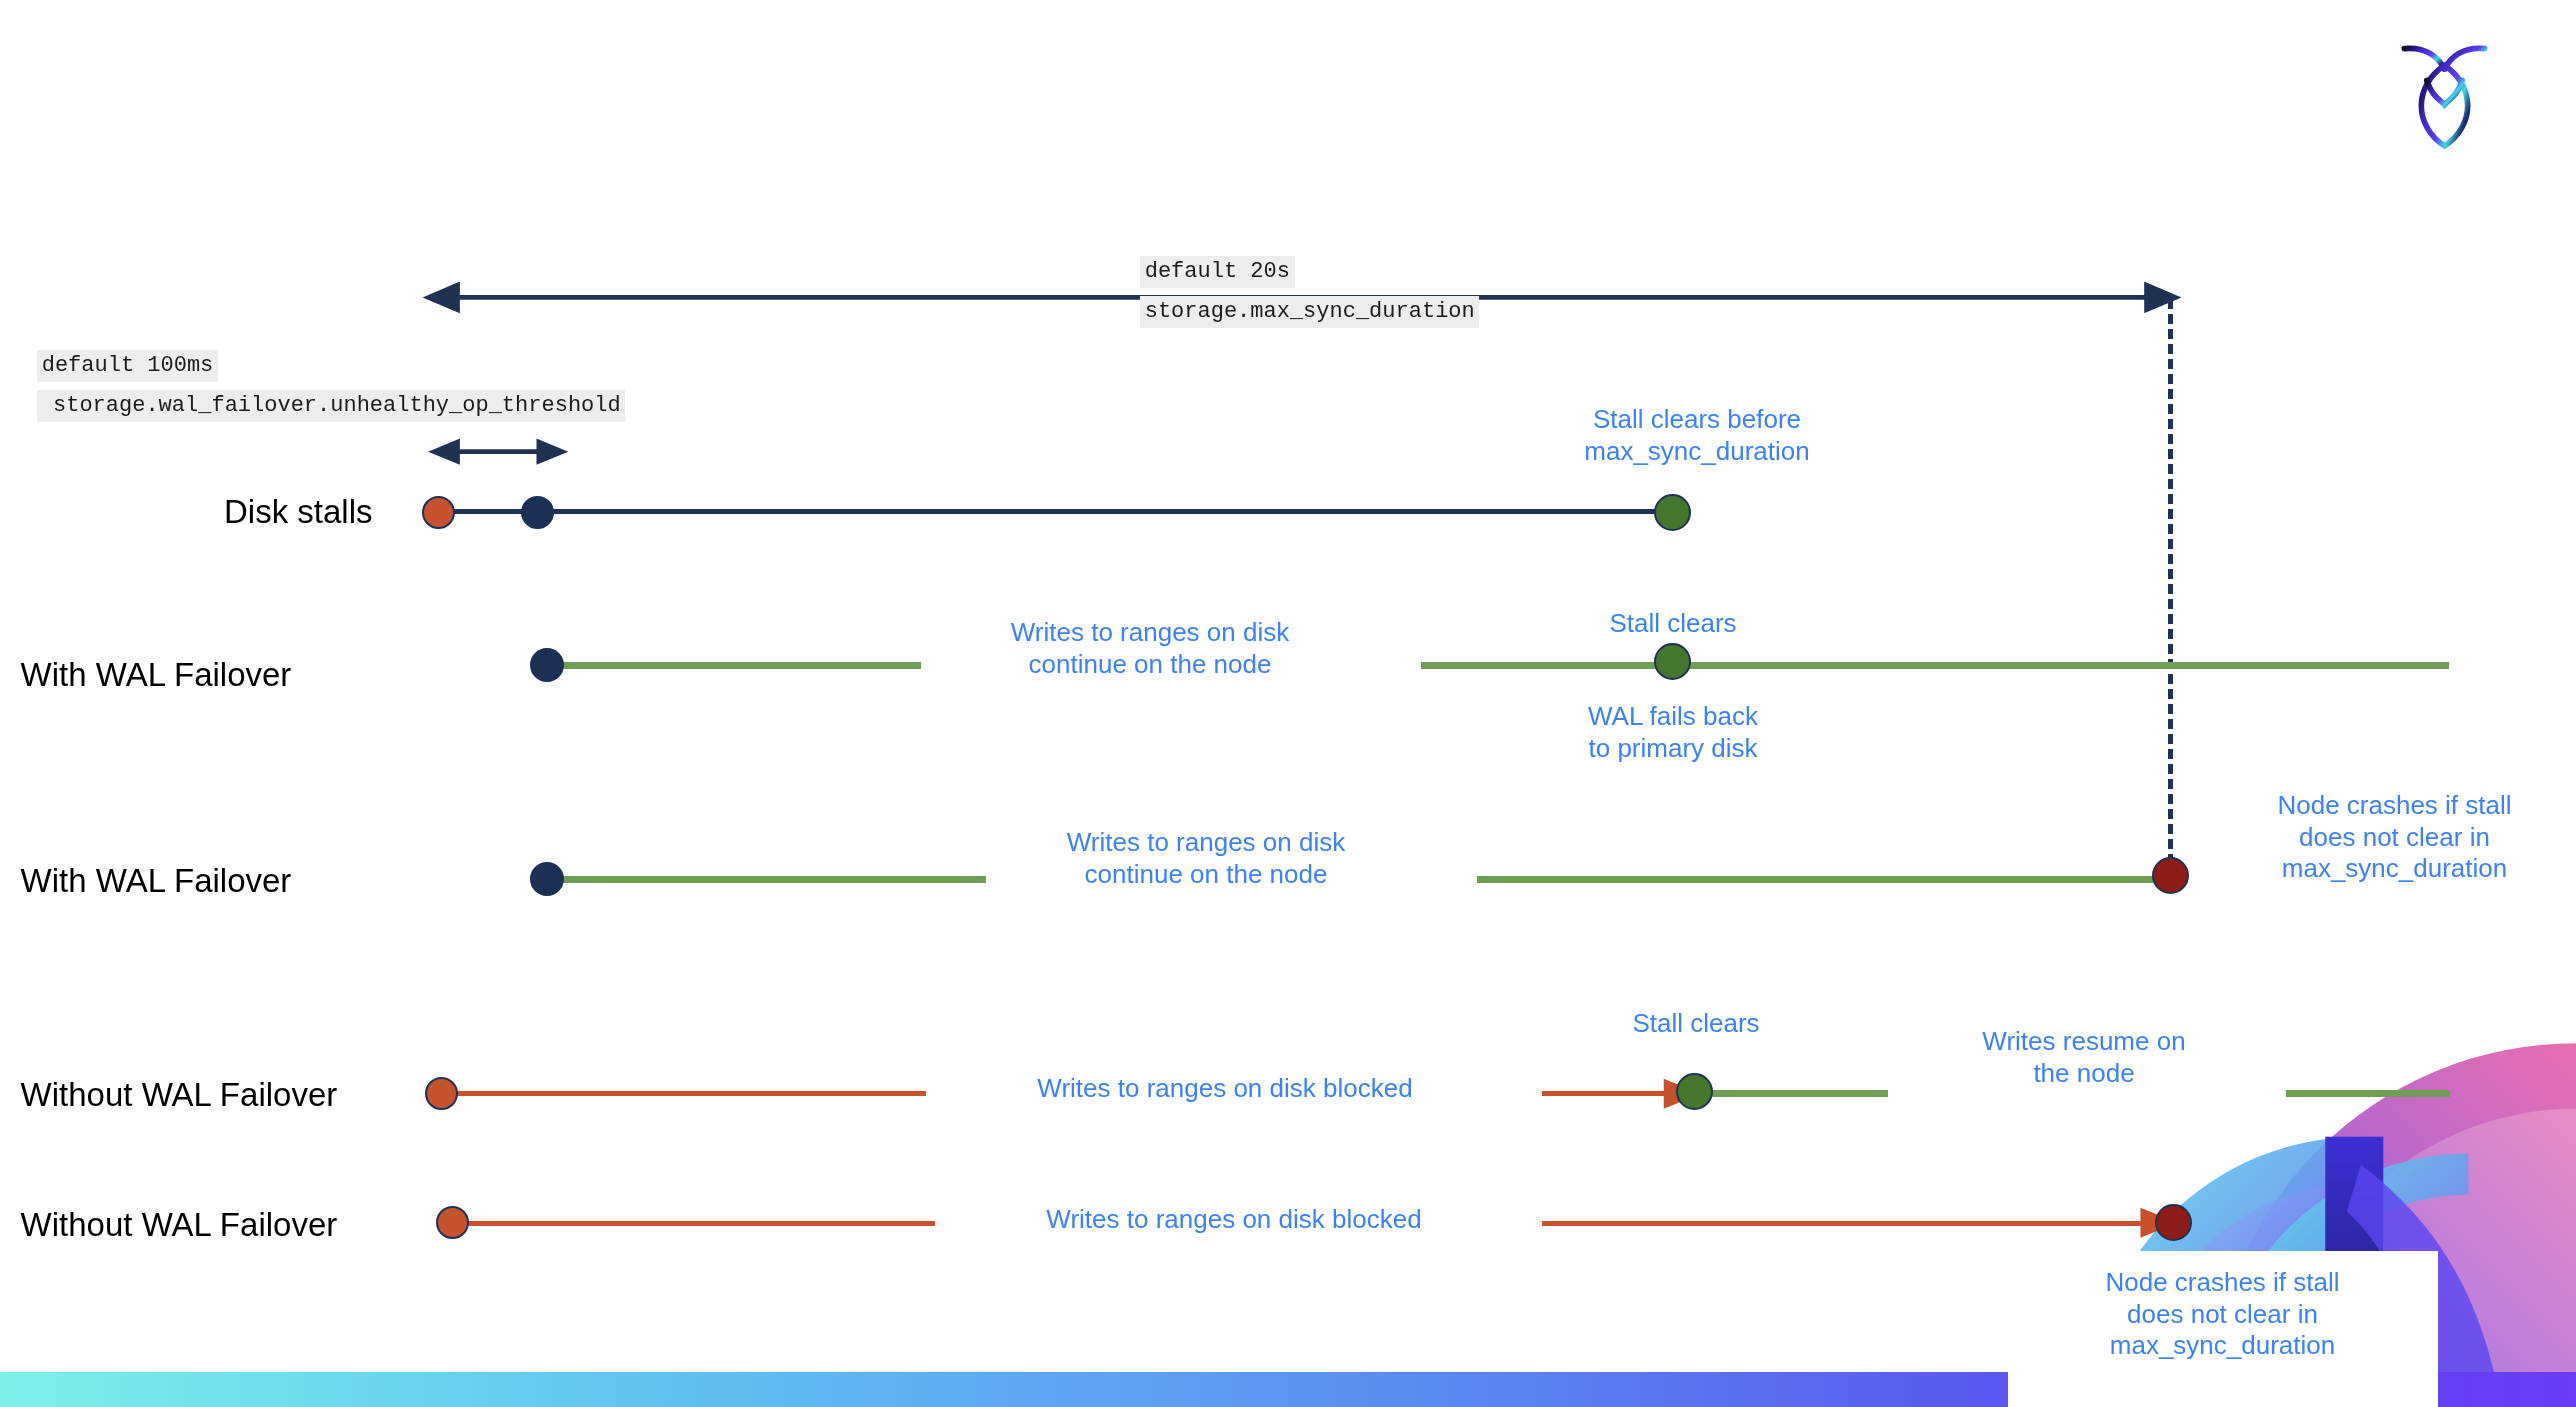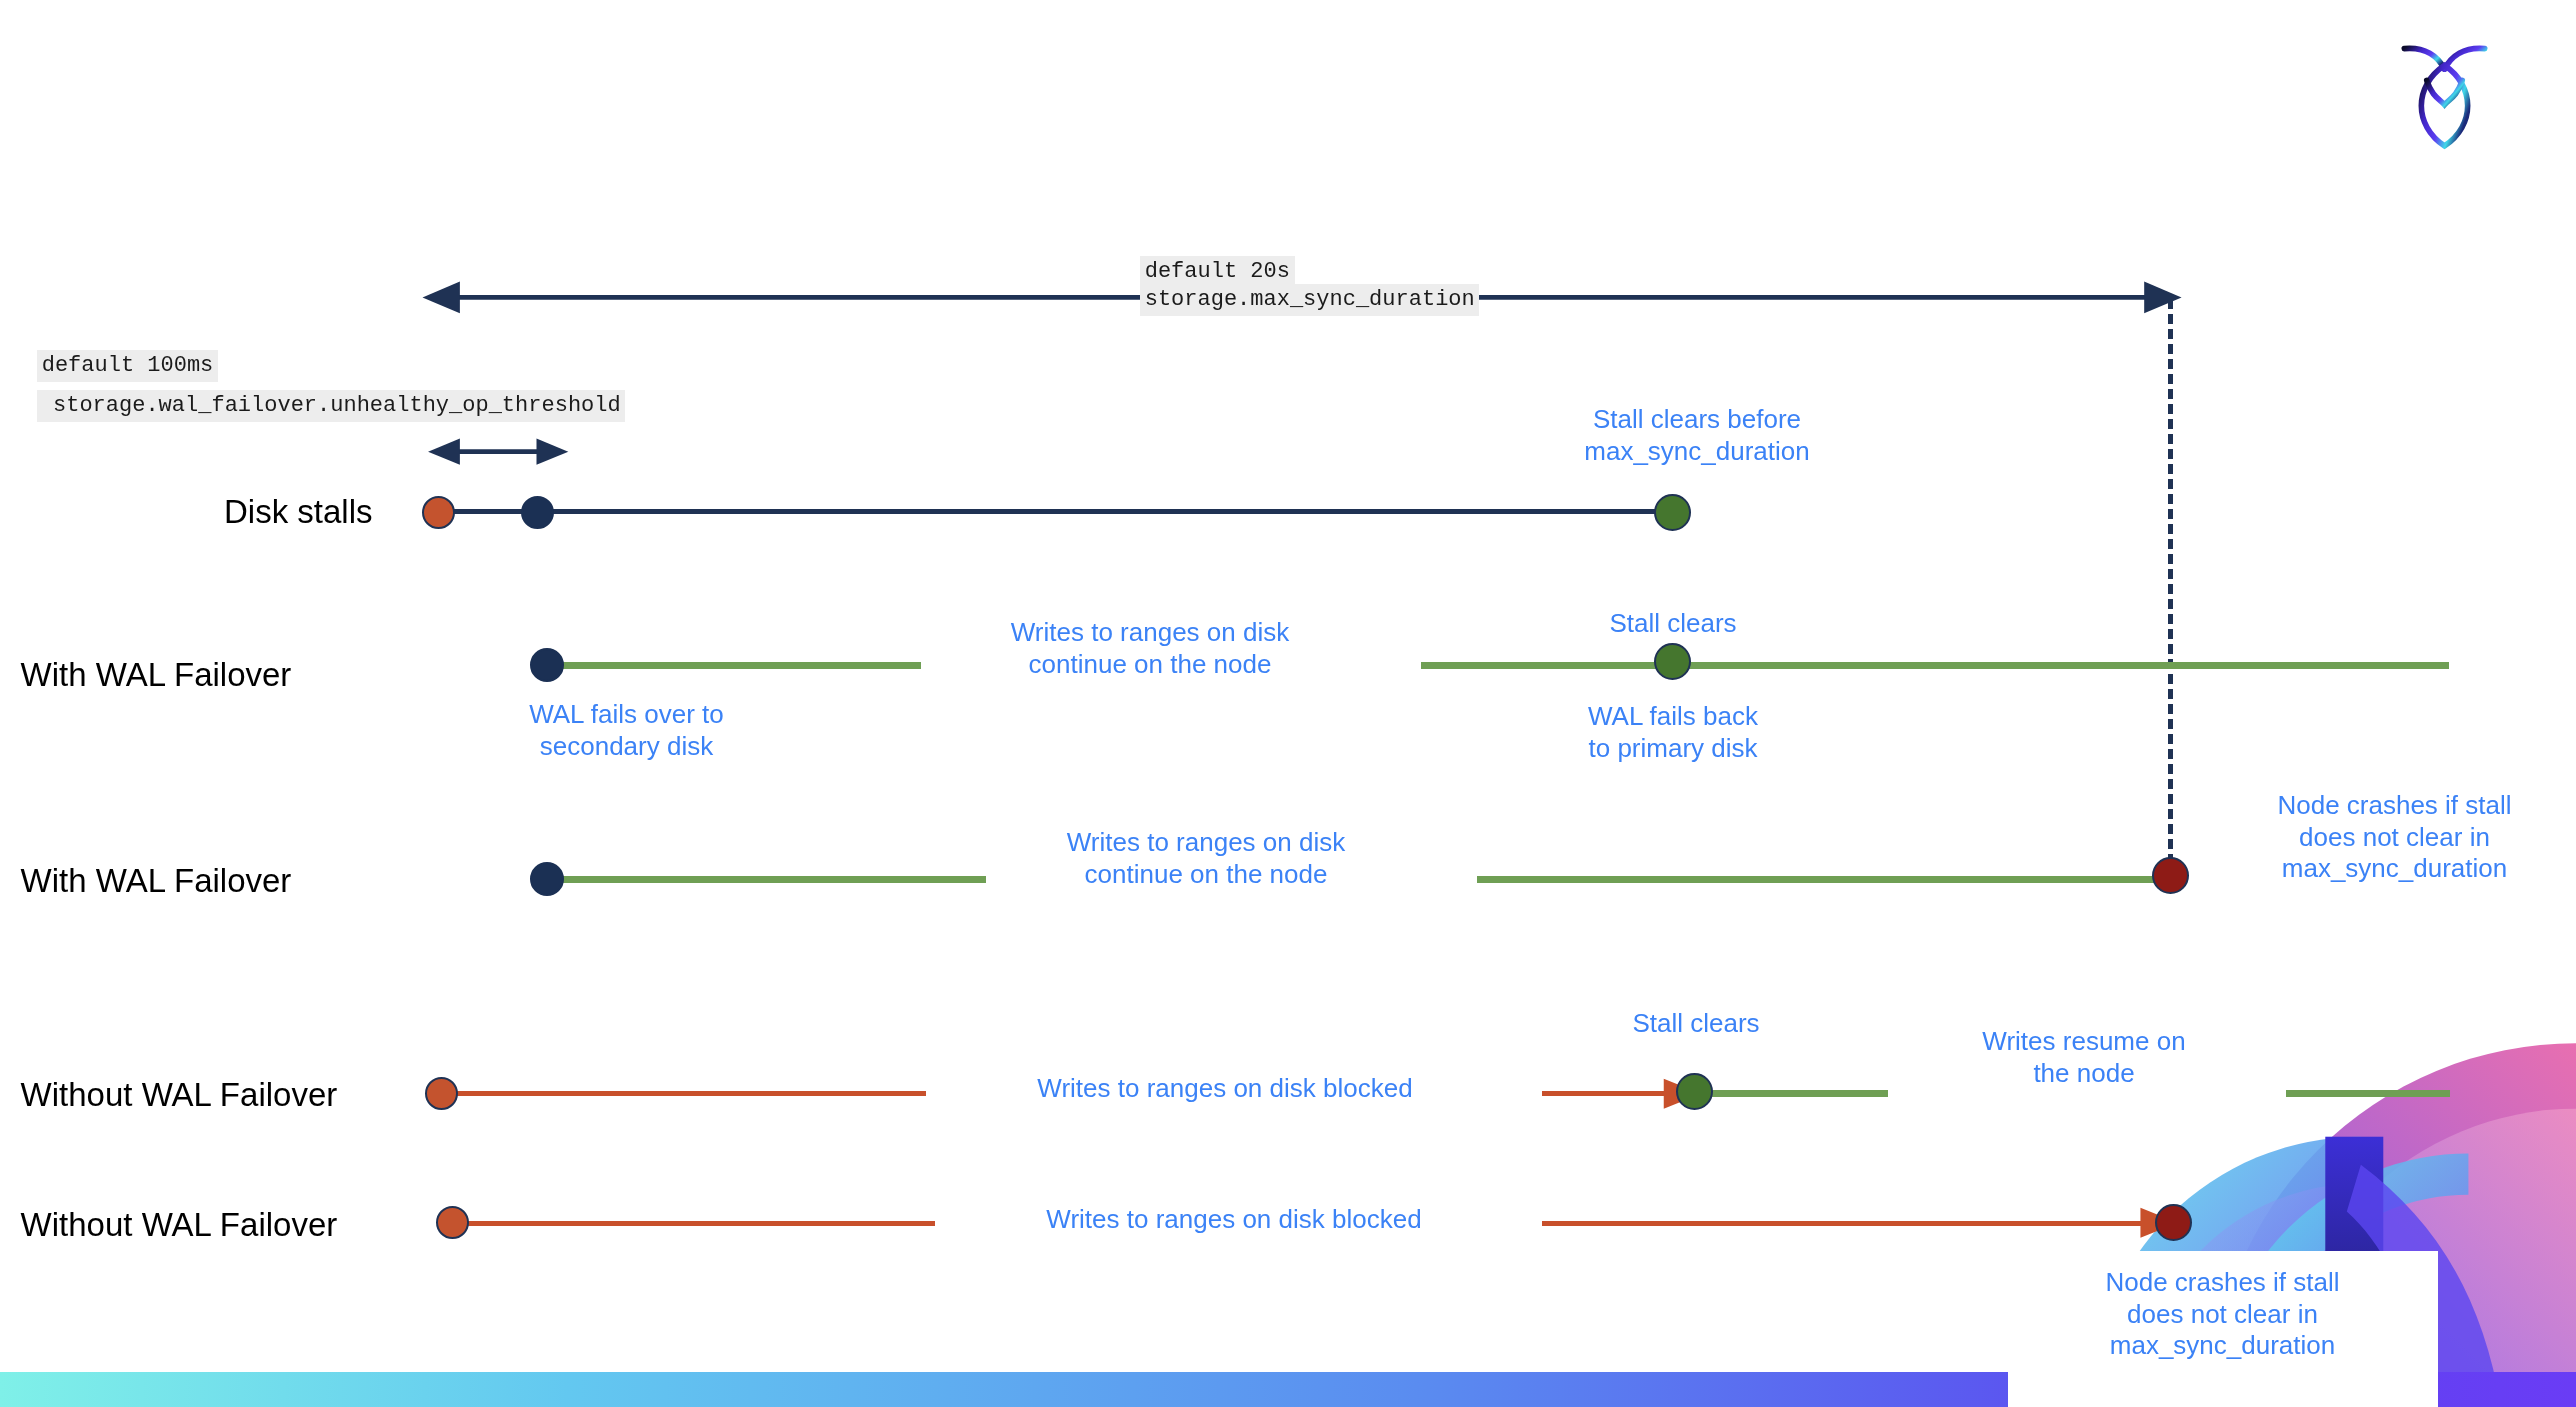--- a/index.html
+++ b/index.html
@@ -153,21 +153,21 @@
     <polygon points="608,483 574,469 574,497" fill="#1f3254"></polygon>
 
     <polygon points="1820,1170 1780,1154 1780,1186" fill="#c8502b"></polygon>
 
     <polygon points="2330,1308 2290,1292 2290,1324" fill="#c8502b"></polygon>
   </svg>
 
   <div class="vdash" style="left:2168px;top:299px;height:580px;"></div>
 
   <div class="chip" style="left:1140px;top:256px;">default 20s</div>
-  <div class="chip" style="left:1140px;top:284px;">storage.max_sync_duration</div>
+  <div class="chip" style="left:1140px;top:296px;">storage.max_sync_duration</div>
 
   <div class="chip" style="left:37px;top:350px;">default 100ms</div>
   <div class="chip" style="left:37px;top:390px;padding-left:16px;">storage.wal_failover.unhealthy_op_threshold</div>
 
   <div class="rowlabel" style="left:224px;top:493px;">Disk stalls</div>
 
   <div class="seg navy" style="left:439px;top:509px;width:1234px;"></div>
 
   <div class="dot orange" style="left:422px;top:496px;width:33px;height:33px;"></div>
   <div class="dot navy" style="left:521px;top:496px;width:33px;height:33px;"></div>
@@ -188,24 +188,20 @@
 
   <div class="note c" style="left:935px;top:617px;width:430px;">
     <div>Writes to ranges on disk</div>
     <div>continue on the node</div>
   </div>
 
   <div class="note c" style="left:1514px;top:608px;width:318px;">
     <div>Stall clears</div>
   </div>
 
-  <div class="note c" style="left:449px;top:699px;width:355px;">
-    <div>WAL fails over to</div>
-    <div>secondary disk</div>
-  </div>
 
   <div class="note c" style="left:1514px;top:701px;width:318px;">
     <div>WAL fails  back</div>
     <div>to primary disk</div>
   </div>
 
   <div class="rowlabel" style="left:20.6px;top:862px;">With WAL Failover</div>
 
   <div class="seg green" style="left:547px;top:876px;width:439px;"></div>
   <div class="seg green" style="left:1477px;top:876px;width:692px;"></div>

